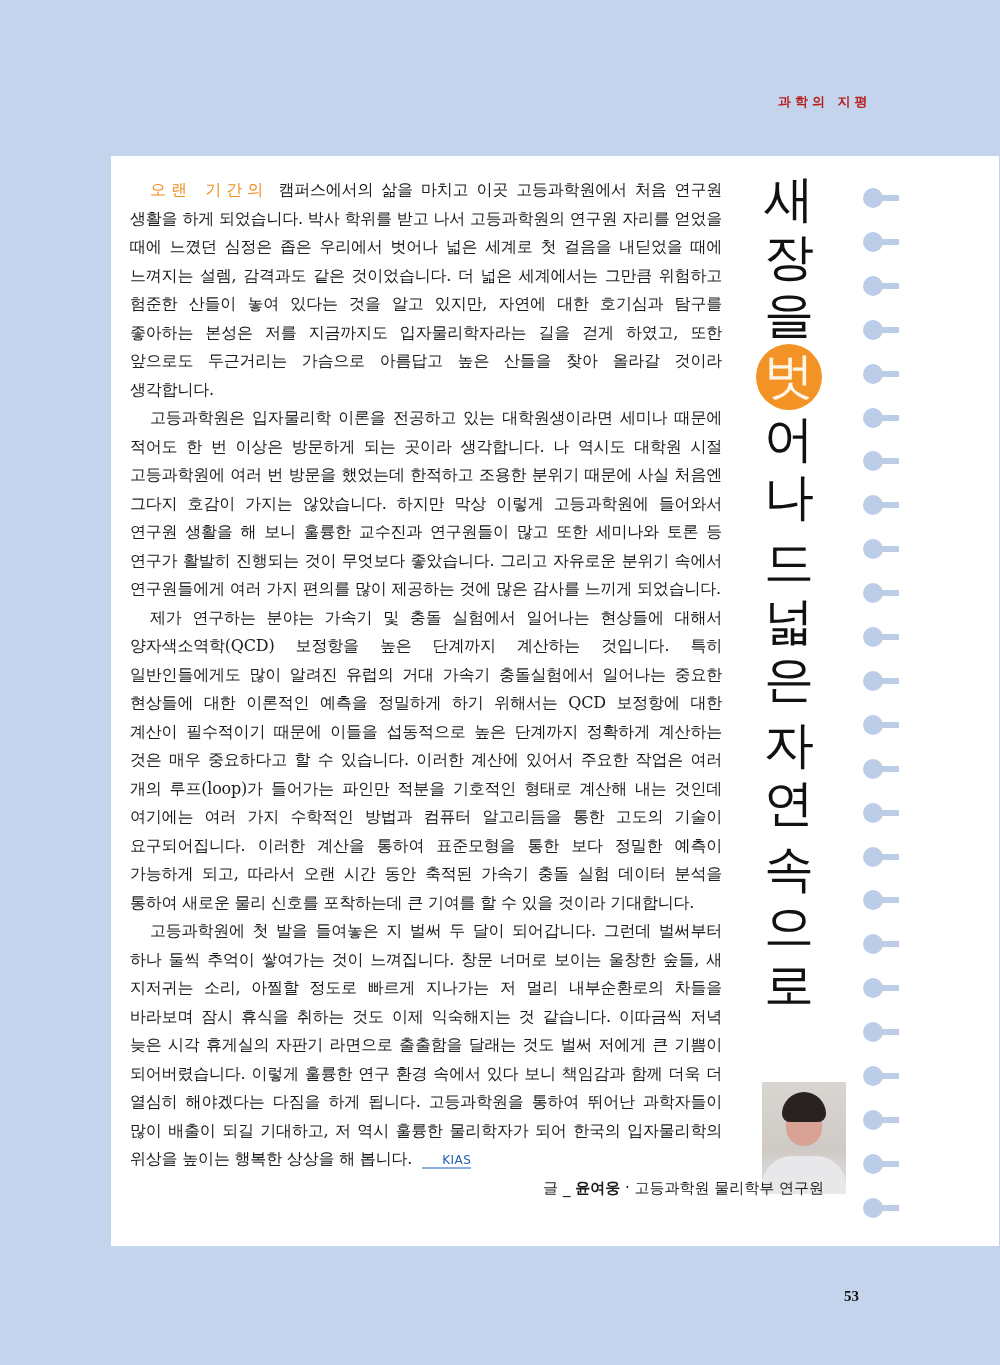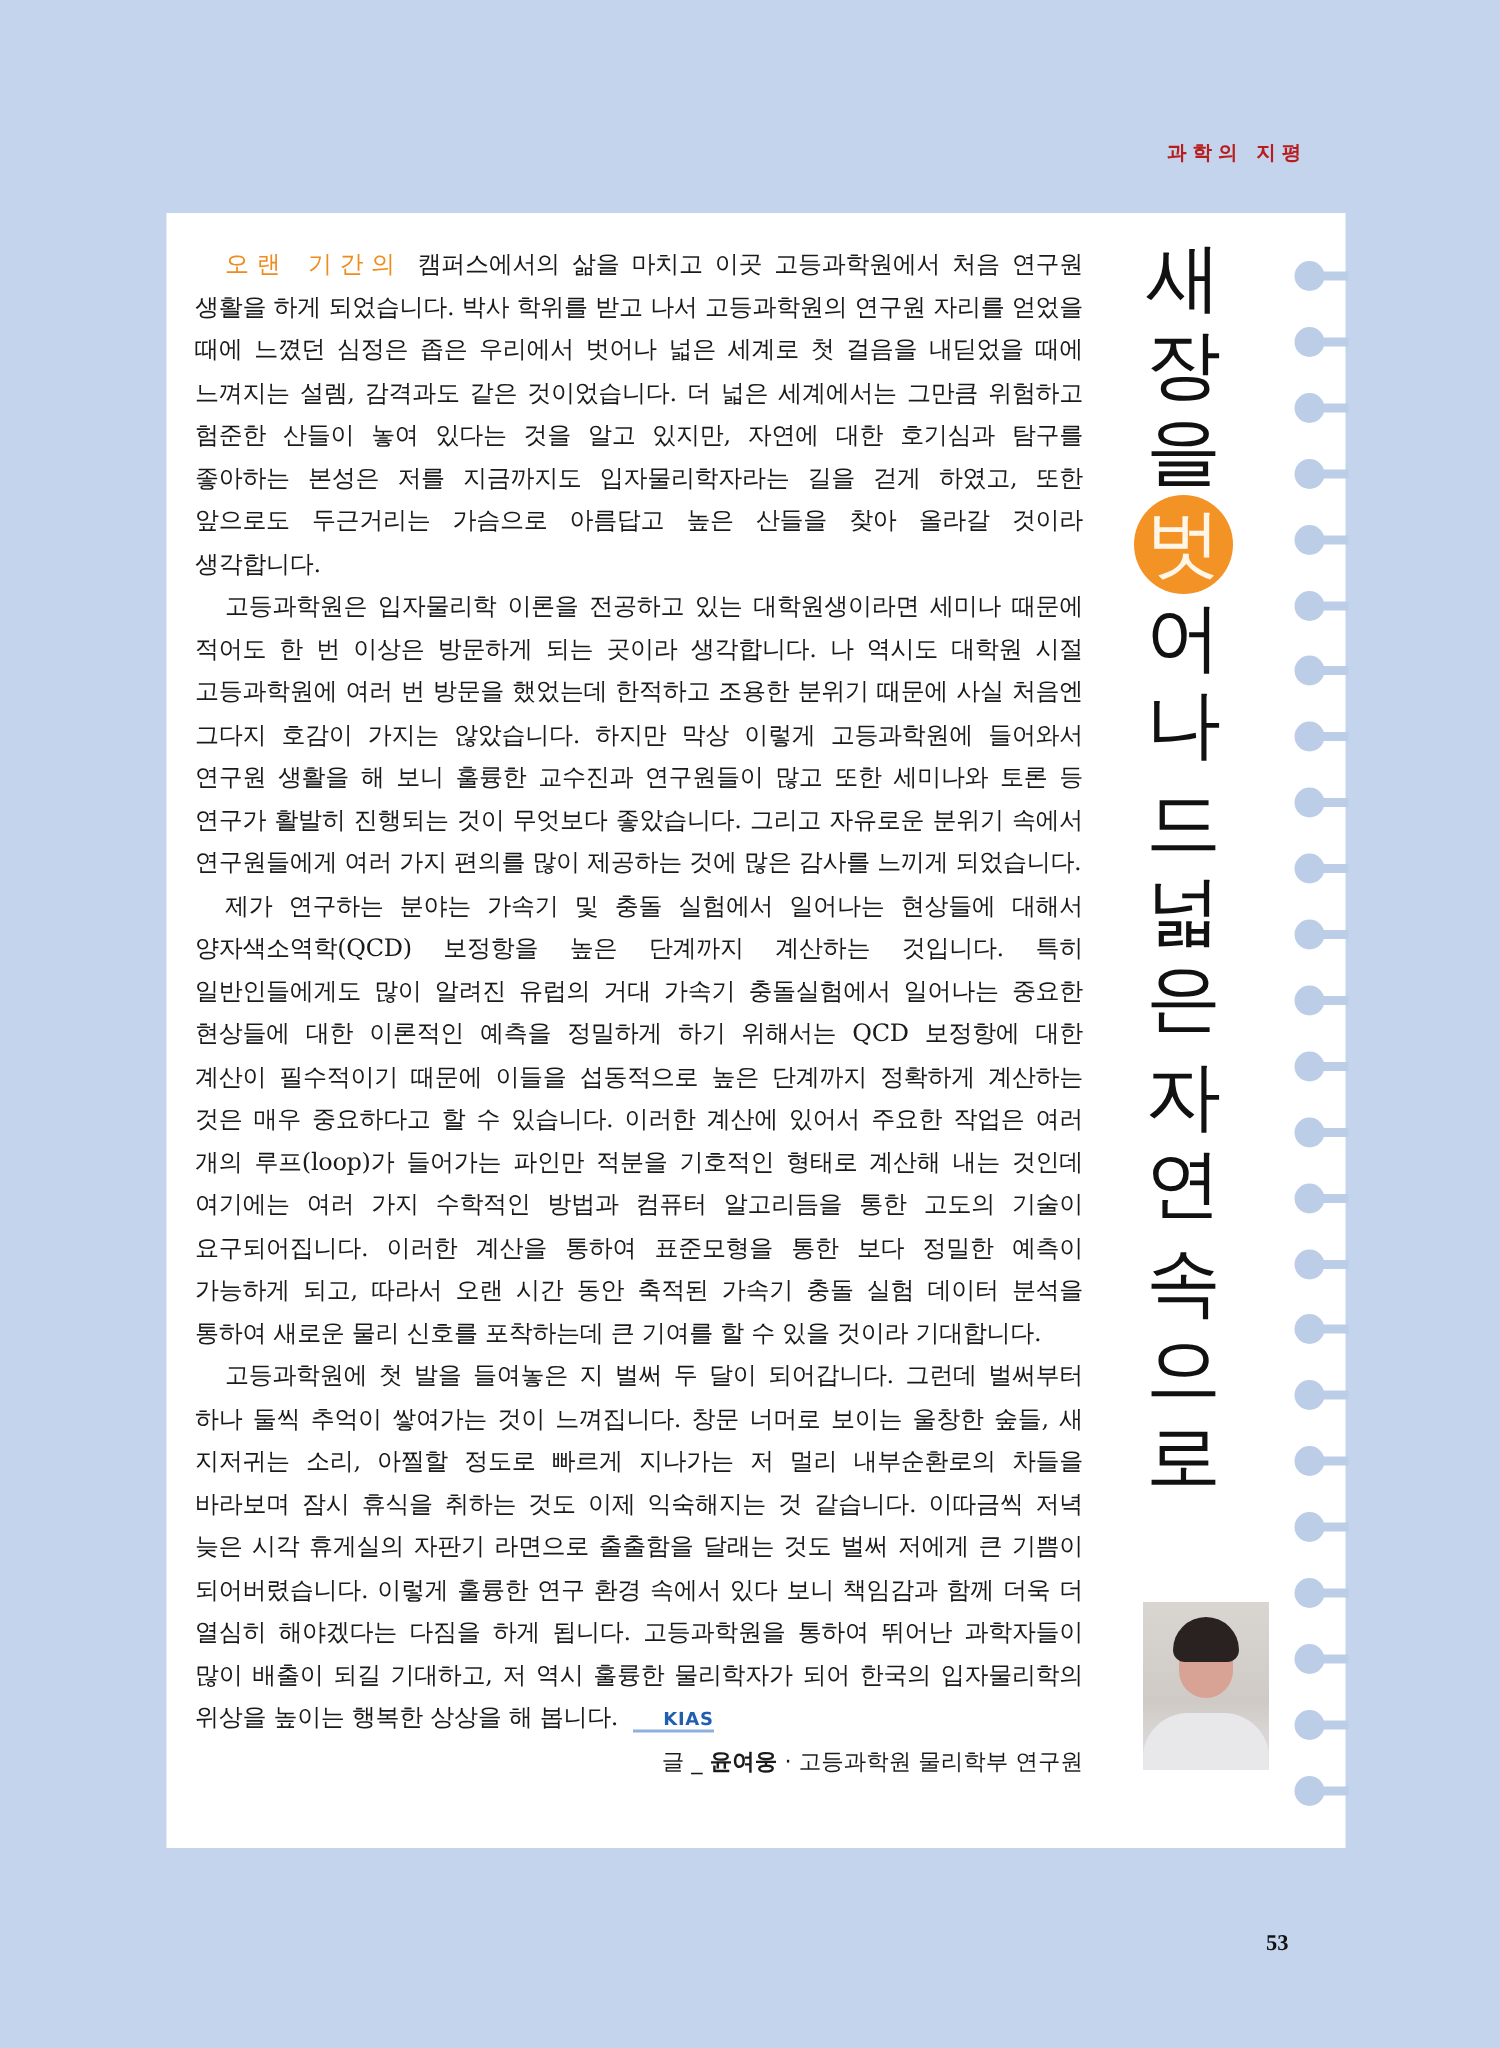--- a/index.html
+++ b/index.html
@@ -9,38 +9,38 @@
     position: relative; overflow: hidden;
     font-family: "DejaVu Serif", "Liberation Serif", serif;
     color: #1a1a1a;
   }
   .section-label {
     position: absolute; left: 778px; top: 93px;
     font-family: "DejaVu Sans", "Liberation Sans", sans-serif;
     font-size: 13px; font-weight: bold; letter-spacing: 4px; color: #b91c1c;
   }
   .paper {
-    position: absolute; left: 111px; top: 142px;
-    width: 786px; height: 1090px;
+    position: absolute; left: 111px; top: 156px;
+    width: 888px; height: 1090px;
     background: #ffffff;
   }
   .body-text {
     position: absolute; left: 19px; top: 20px; width: 592px;
     font-size: 16px; line-height: 28.5px; letter-spacing: -0.2px;
     text-align: justify; word-break: keep-all;
   }
   .body-text p { margin: 0; text-indent: 20px; }
   .lead {
     color: #f08c1e; font-family: "DejaVu Sans", "Liberation Sans", sans-serif;
     letter-spacing: 5px; margin-right: 2px;
   }
   .kias-logo {
     display: inline-block; margin-left: 10px;
     font-family: "DejaVu Sans", "Liberation Sans", sans-serif;
-    font-size: 12px; font-weight: bold; color: #1f5fb0;
+    font-size: 12px; font-weight: normal; color: #1f5fb0;
     border-bottom: 2px solid #8fb0dc; line-height: 13px; letter-spacing: 0.5px;
   }
   .byline {
     position: absolute; right: 175px; top: 1023px;
     font-family: "DejaVu Sans", "Liberation Sans", sans-serif;
     font-size: 15px; color: #1a1a1a;
   }
   .byline b { font-weight: bold; }
   .title {
     position: absolute; left: 638px; top: 14px; width: 80px;

